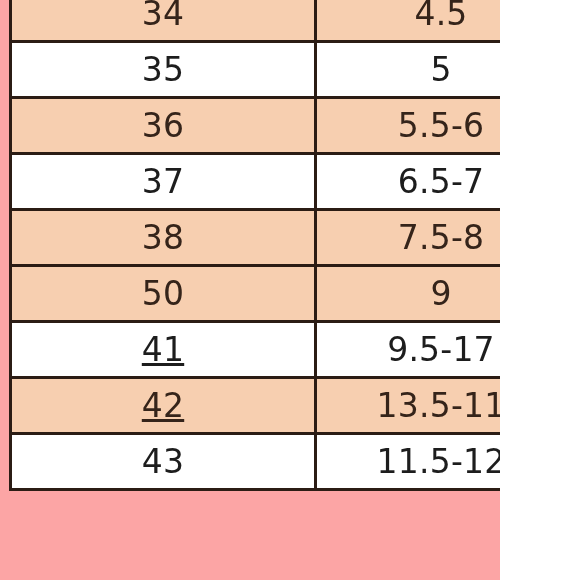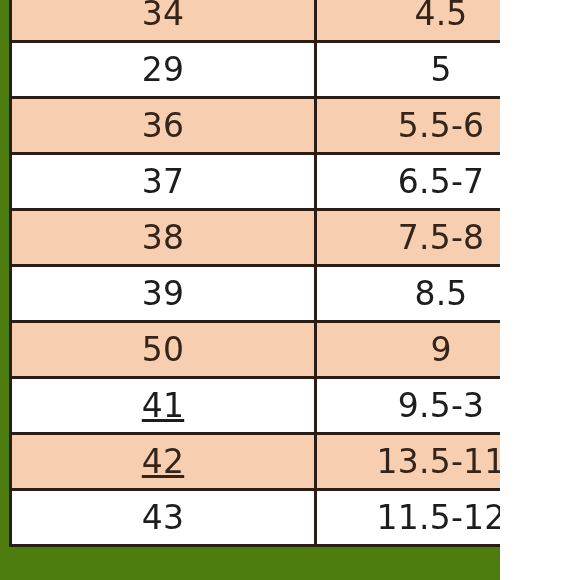--- a/index.html
+++ b/index.html
@@ -12,21 +12,21 @@
     height: 580px;
     overflow: hidden;
     font-family: "DejaVu Sans", "Liberation Sans", sans-serif;
   }
 
   
   #stage {
     position: relative;
     width: 500px;
     height: 580px;
-    background: #4d7c0f;
+    background: #fca5a5;
     overflow: hidden;
   }
 
   #size-table {
     position: absolute;
     left: 9px;
     
     top: -16px;
     width: 556px;
     border-collapse: collapse;
@@ -74,52 +74,48 @@
       <col class="c-us">
     </colgroup>
     <tbody>
 
       <tr class="row-shaded row-clipped">
         <td style="background: rgb(247, 207, 176); color: rgb(53, 36, 26); border-color: rgb(43, 28, 20);">34</td>
         <td style="background: rgb(247, 207, 176); color: rgb(53, 36, 26); border-color: rgb(43, 28, 20);">4.5</td>
       </tr>
 
       <tr class="row-plain">
-        <td style="background: rgb(255, 255, 255); color: rgb(29, 29, 29); border-color: rgb(43, 28, 20);">29</td>
+        <td style="background: rgb(255, 255, 255); color: rgb(29, 29, 29); border-color: rgb(43, 28, 20);">35</td>
         <td style="background: rgb(255, 255, 255); color: rgb(29, 29, 29); border-color: rgb(43, 28, 20);">5</td>
       </tr>
 
       <tr class="row-shaded">
         <td style="background: rgb(247, 207, 176); color: rgb(53, 36, 26); border-color: rgb(43, 28, 20); text-align: center;">36</td>
         <td style="background: rgb(247, 207, 176); color: rgb(53, 36, 26); border-color: rgb(43, 28, 20);">5.5-6</td>
       </tr>
 
       <tr class="row-plain">
         <td style="background: rgb(255, 255, 255); color: rgb(29, 29, 29); border-color: rgb(43, 28, 20);">37</td>
         <td style="background: rgb(255, 255, 255); color: rgb(29, 29, 29); border-color: rgb(43, 28, 20);">6.5-7</td>
       </tr>
 
       <tr class="row-shaded">
         <td style="background: rgb(247, 207, 176); color: rgb(53, 36, 26); border-color: rgb(43, 28, 20); margin-left: 12px;">38</td>
         <td style="background: rgb(247, 207, 176); color: rgb(53, 36, 26); border-color: rgb(43, 28, 20);">7.5-8</td>
       </tr>
 
-      <tr class="row-plain">
-        <td style="background: rgb(255, 255, 255); color: rgb(29, 29, 29); border-color: rgb(43, 28, 20);">39</td>
-        <td style="background: rgb(255, 255, 255); color: rgb(29, 29, 29); border-color: rgb(43, 28, 20);">8.5</td>
-      </tr>
 
       <tr class="row-shaded">
         <td style="background: rgb(247, 207, 176); color: rgb(53, 36, 26); border-color: rgb(43, 28, 20);">50</td>
         <td style="background: rgb(247, 207, 176); color: rgb(53, 36, 26); border-color: rgb(43, 28, 20);">9</td>
       </tr>
 
       <tr class="row-plain">
         <td style="background: rgb(255, 255, 255); color: rgb(29, 29, 29); border-color: rgb(43, 28, 20); text-decoration: underline;">41</td>
-        <td style="background: rgb(255, 255, 255); color: rgb(29, 29, 29); border-color: rgb(43, 28, 20);">9.5-3</td>
+        <td style="background: rgb(255, 255, 255); color: rgb(29, 29, 29); border-color: rgb(43, 28, 20);">9.5-17</td>
       </tr>
 
       <tr class="row-shaded">
         <td style="background: rgb(247, 207, 176); color: rgb(53, 36, 26); border-color: rgb(43, 28, 20); text-decoration: underline;">42</td>
         <td style="background: rgb(247, 207, 176); color: rgb(53, 36, 26); border-color: rgb(43, 28, 20);">13.5-11</td>
       </tr>
 
       <tr class="row-plain">
         <td style="background: rgb(255, 255, 255); color: rgb(29, 29, 29); border-color: rgb(43, 28, 20);">43</td>
         <td style="background: rgb(255, 255, 255); color: rgb(29, 29, 29); border-color: rgb(43, 28, 20);">11.5-12</td>

